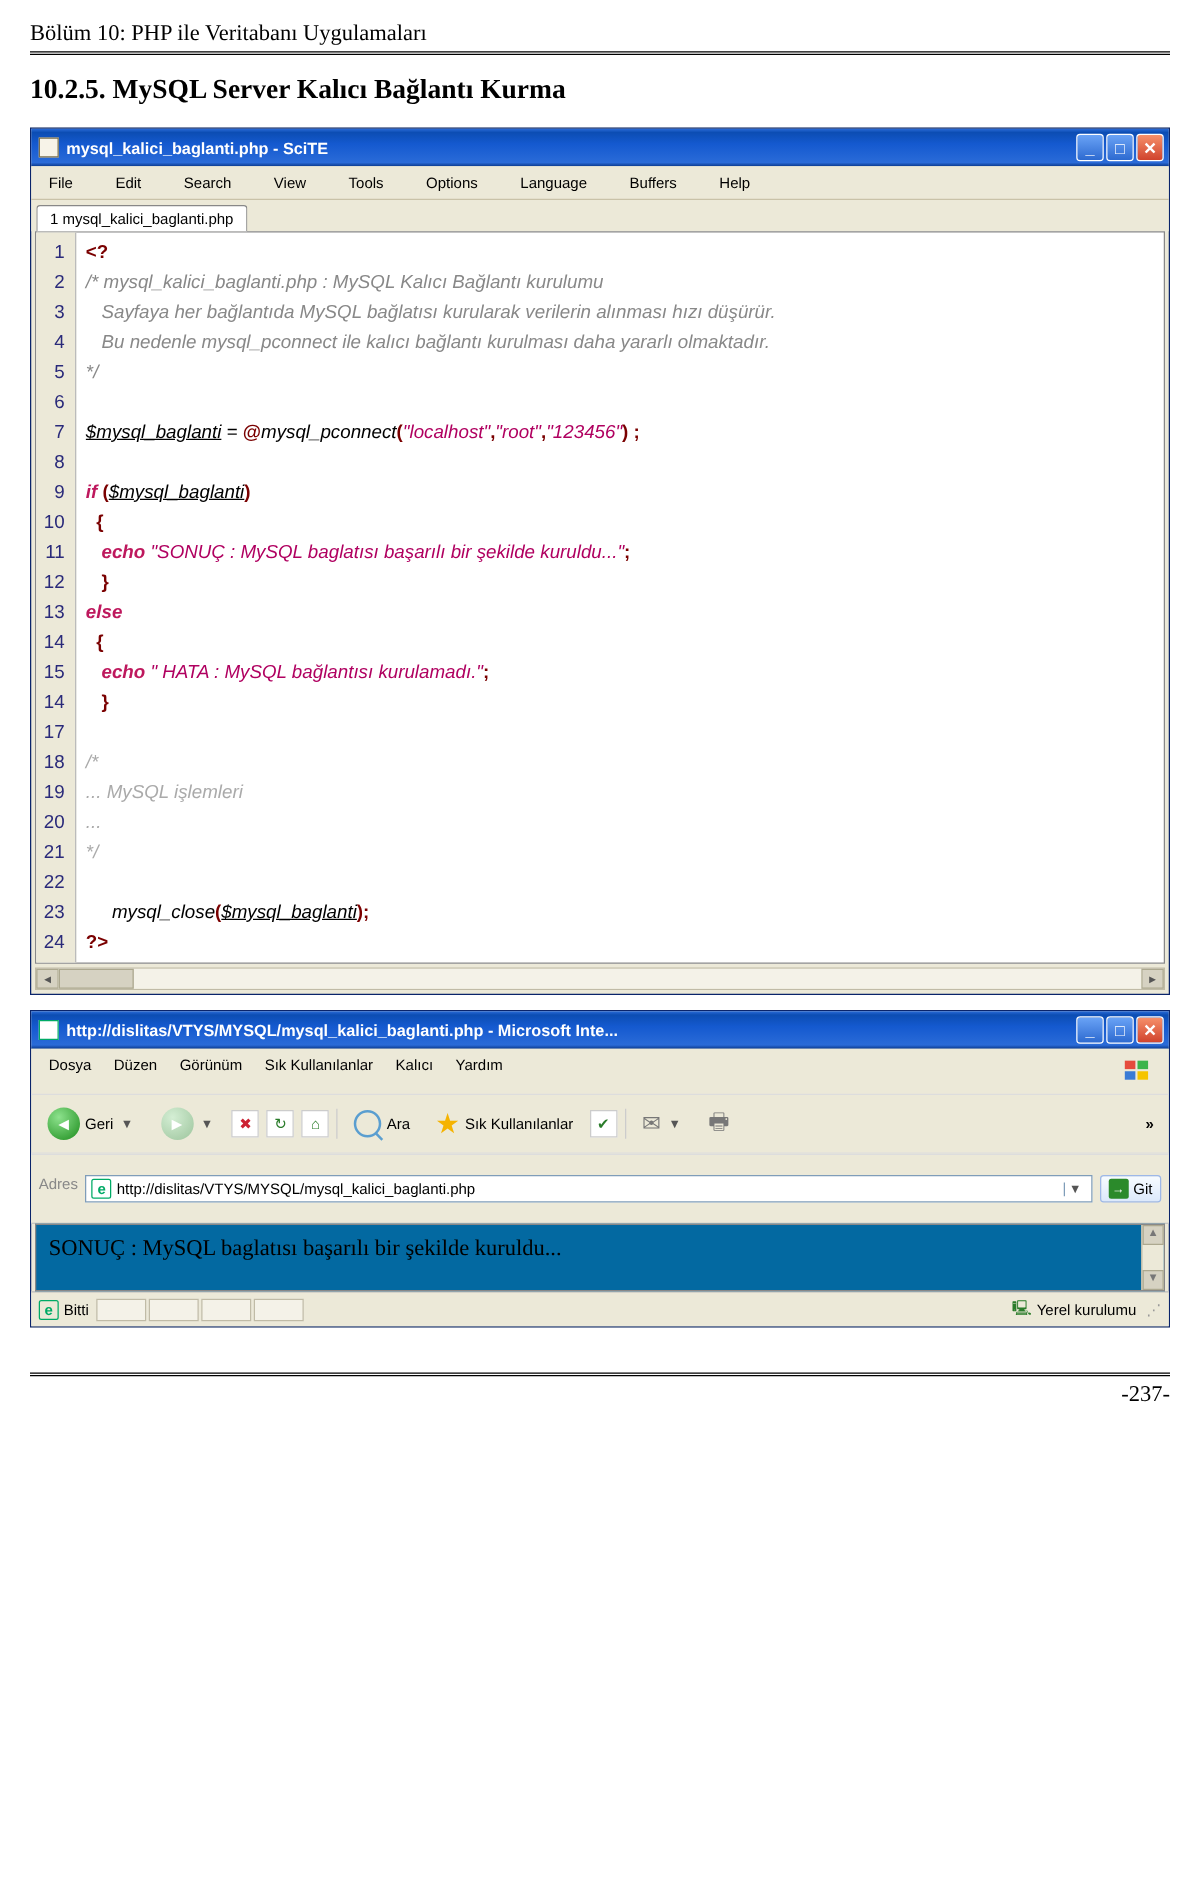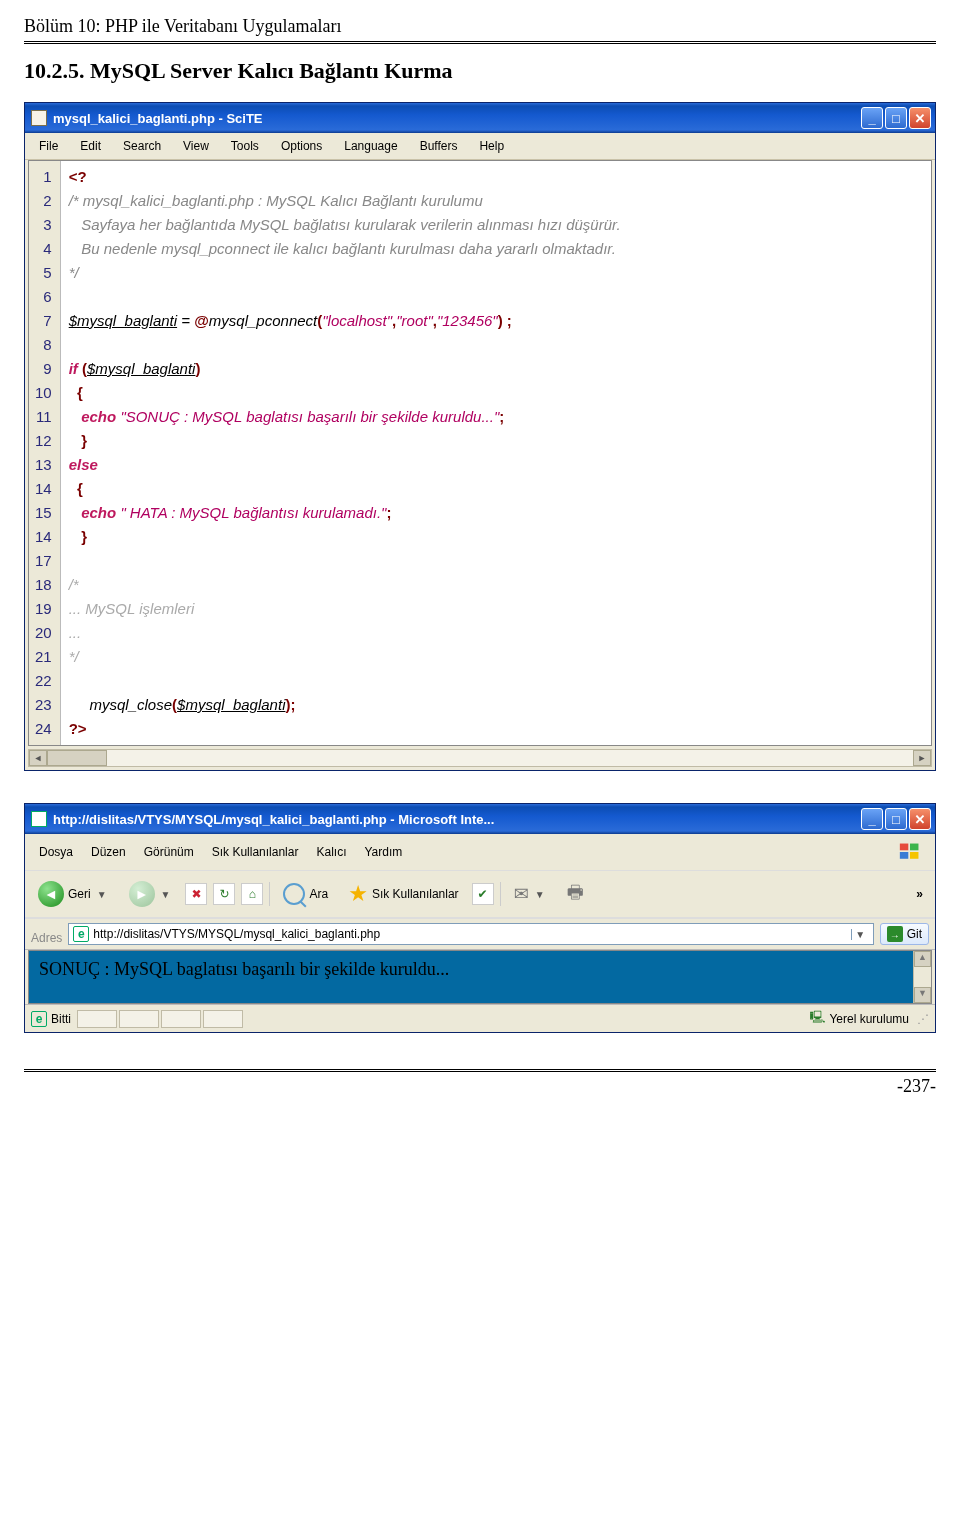--- a/index.html
+++ b/index.html
@@ -24,21 +24,21 @@
     font-weight: bold;
     margin: 10px 0 18px 0;
   }
 
   
   .xp-window {
     border: 1px solid #0a246a;
     background: #ece9d8;
     font-family: Tahoma, Verdana, sans-serif;
     font-size: 12px;
-    margin-bottom: 32px;
+    margin-bottom: 12px;
   }
   .xp-titlebar {
     display: flex;
     align-items: center;
     height: 30px;
     background: linear-gradient(to bottom, #2a6bd8 0%, #0c4db3 10%, #1459cf 40%, #2a6bd8 90%, #0b3a8e 100%);
     color: #fff;
     padding: 0 4px 0 6px;
   }
   .xp-title-icon {
@@ -61,21 +61,21 @@
     width: 22px; height: 22px;
     border: 1px solid #fff;
     border-radius: 3px;
     display: flex; align-items: center; justify-content: center;
     color: #fff; font-weight: bold; font-size: 13px;
     background: linear-gradient(to bottom, #6aa3f6, #2d6ad0);
   }
   .xp-winbtn.close { background: linear-gradient(to bottom, #f6906a, #d0432d); }
   .xp-menubar {
     display: flex;
-    gap: 6px;
+    gap: 18px;
     padding: 4px 6px;
     background: #ece9d8;
     border-bottom: 1px solid #c9c2a8;
     font-size: 12px;
   }
   .xp-menubar span { padding: 2px 8px; }
   .xp-tabstrip {
     padding: 4px 4px 0 4px;
     background: #ece9d8;
   }
@@ -143,21 +143,20 @@
   
   .ie-toolbar {
     background: #ece9d8;
     border-bottom: 1px solid #bbb;
   }
   .ie-menubar {
     display: flex;
     gap: 2px;
     padding: 4px 6px;
     font-size: 12px;
-    align-items: center;
   }
   .ie-menubar .spacer { flex: 1; }
   .ie-menubar span { padding: 2px 8px; }
   .ie-flag {
     width: 38px; height: 28px;
     display: flex; align-items: center; justify-content: center;
     font-size: 20px;
   }
   .ie-btnrow {
     display: flex;
@@ -195,23 +194,23 @@
 
   .ie-search-ico { width: 22px; height: 22px; border-radius: 50%; border: 2px solid #5a9ed0; position: relative; }
   .ie-search-ico::after { content:""; position:absolute; width:8px; height:2px; background:#5a9ed0; bottom:-2px; right:-4px; transform:rotate(45deg); }
   .ie-star { color: #f5b301; font-size: 22px; }
   .ie-envelope, .ie-printer { font-size: 18px; color: #777; }
   .ie-chev { font-size: 10px; color: #555; padding: 0 2px; }
   .ie-dblchev { margin-left: auto; font-weight: bold; font-size: 12px; padding-right: 6px; }
 
   .ie-addr {
     display: flex;
-    align-items: flex-end;
+    align-items: flex-start;
     gap: 6px;
-    padding: 4px 6px;
+    padding: 16px 6px;
     border-top: 1px solid #ddd;
     font-size: 12px;
     background: #ece9d8;
   }
   .ie-addr-label { color: #888; }
   .ie-addr-input {
     flex: 1;
     display: flex;
     align-items: center;
     background: #fff;
@@ -283,20 +282,23 @@
   <div class="xp-menubar">
     <span>File</span>
     <span>Edit</span>
     <span>Search</span>
     <span>View</span>
     <span>Tools</span>
     <span>Options</span>
     <span>Language</span>
     <span>Buffers</span>
     <span>Help</span>
+  </div>
+  <div class="xp-tabstrip">
+    <div class="xp-tab">1 mysql_kalici_baglanti.php</div>
   </div>
   <div class="editor-area">
     <div class="gutter">
       <div>1</div>
       <div>2</div>
       <div>3</div>
       <div>4</div>
       <div>5</div>
       <div>6</div>
       <div>7</div>

